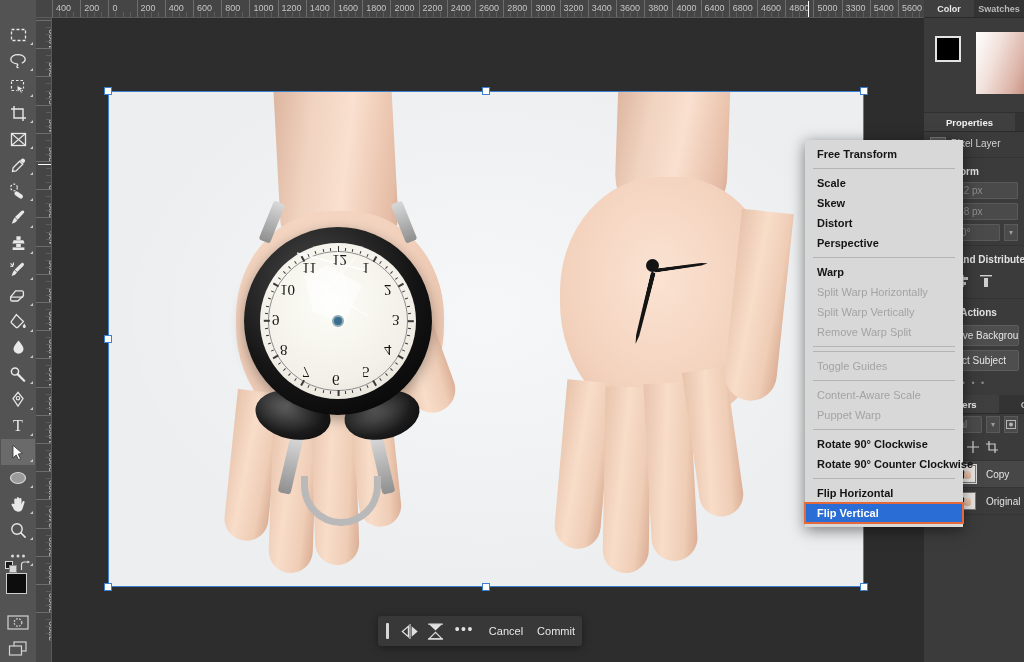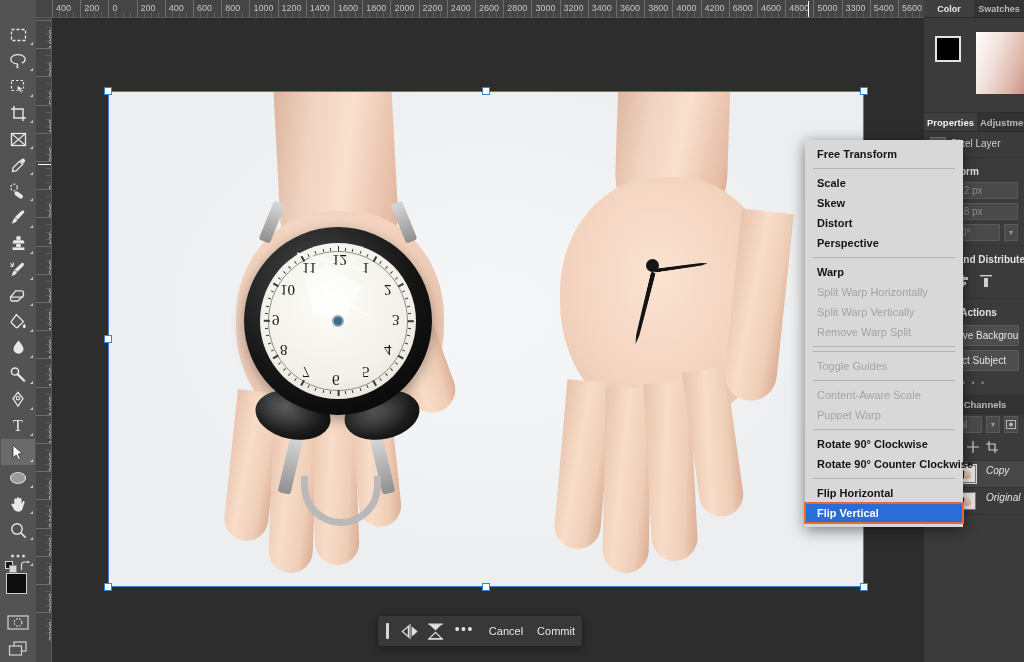--- a/index.html
+++ b/index.html
@@ -223,21 +223,21 @@
   .rp-grad {
     position: absolute; left: 52px; top: 14px; right: -10px; height: 62px;
     background: linear-gradient(110deg, #ffffff 0%, #f1e0da 35%, #dcb3a6 70%, #b87d70 100%);
   }
   .rp-section-tabs {
     display: flex; height: 19px; background: #333;
     border-bottom: 1px solid #2a2a2a;
   }
   .rp-stab {
     font-size: 9.5px; font-weight: bold; color: #b9b9b9;
-    line-height: 19px; padding: 0 3px; white-space: nowrap;
+    line-height: 19px; padding: 0 22px; white-space: nowrap;
   }
   .rp-stab.act { background: #3f3f3f; color: #f0f0f0; }
   .rp-row {
     display: flex; align-items: center; gap: 5px;
     padding: 5px 6px; white-space: nowrap;
   }
   .rp-thumb {
     width: 16px; height: 13px; background: #595959;
     border: 1px solid #777; position: relative; flex: none;
   }
@@ -275,22 +275,22 @@
     background: #4e4e4e; border: 1px solid #5c5c5c; border-radius: 2px;
     text-align: center; font-size: 10px; color: #e6e6e6;
     white-space: nowrap; overflow: hidden;
   }
   .rp-dots { text-align: center; color: #8a8a8a; letter-spacing: 2px; font-size: 9px; padding: 3px 0; }
   .rp-layer-tools {
     display: flex; align-items: center; gap: 7px;
     padding: 5px 4px; color: #cfcfcf; border-bottom: 1px solid #333;
   }
   .rp-layer {
-    display: flex; align-items: flex-start; gap: 10px;
-    padding: 4px 4px; border-bottom: 1px solid #343434; font-style: italic;
+    display: flex; align-items: center; gap: 10px;
+    padding: 4px 4px; border-bottom: 1px solid #343434;
   }
   .rp-eye { width: 12px; color: #cfcfcf; flex: none; }
   .rp-lthumb {
     width: 26px; height: 18px; flex: none;
     background: linear-gradient(90deg,#f0f0ee 0%, #e7e4e0 100%);
     border: 1px solid #787878; position: relative; overflow: hidden;
   }
   .rp-lthumb .mini-clock {
     position: absolute; left: 4px; top: 3px; width: 10px; height: 11px;
     border-radius: 50%; background: #1d1d1d;
@@ -577,21 +577,21 @@
       <div class="rh-minor" style="left: 594.1px;"></div>
       <div class="rh-minor" style="left: 601.15px;"></div>
       <div class="rh-tick" style="left: 608.2px;">3800</div>
       <div class="rh-minor" style="left: 615.25px;"></div>
       <div class="rh-minor" style="left: 622.3px;"></div>
       <div class="rh-minor" style="left: 629.35px;"></div>
       <div class="rh-tick" style="left: 636.4px;">4000</div>
       <div class="rh-minor" style="left: 643.45px;"></div>
       <div class="rh-minor" style="left: 650.5px;"></div>
       <div class="rh-minor" style="left: 657.55px;"></div>
-      <div class="rh-tick" style="left: 664.6px;">4200</div>
+      <div class="rh-tick" style="left: 664.6px;">6400</div>
       <div class="rh-minor" style="left: 671.65px;"></div>
       <div class="rh-minor" style="left: 678.7px;"></div>
       <div class="rh-minor" style="left: 685.75px;"></div>
       <div class="rh-tick" style="left: 692.8px;">6800</div>
       <div class="rh-minor" style="left: 699.85px;"></div>
       <div class="rh-minor" style="left: 706.9px;"></div>
       <div class="rh-minor" style="left: 713.95px;"></div>
       <div class="rh-tick" style="left: 721px;">4600</div>
       <div class="rh-minor" style="left: 728.05px;"></div>
       <div class="rh-minor" style="left: 735.1px;"></div>

